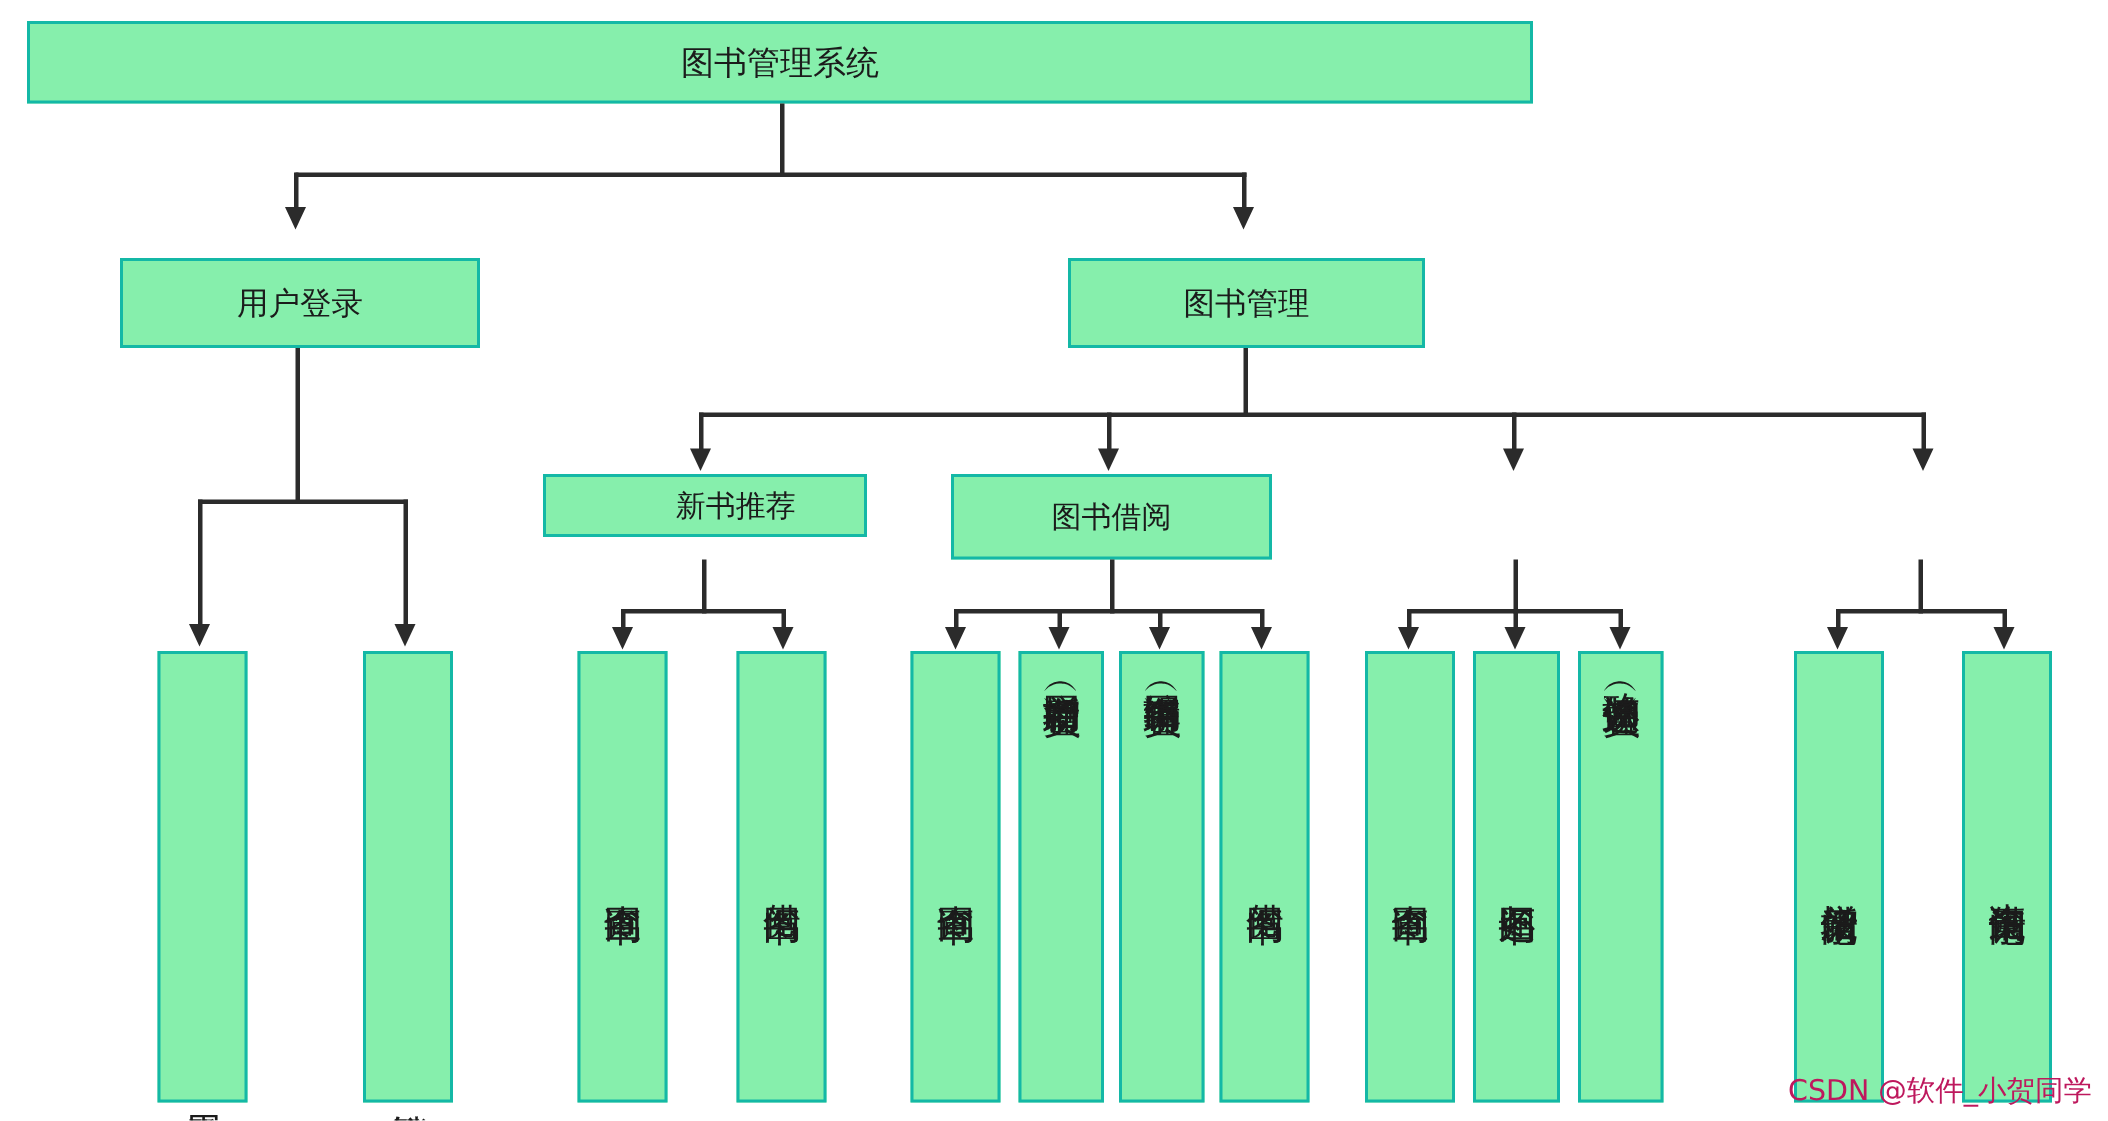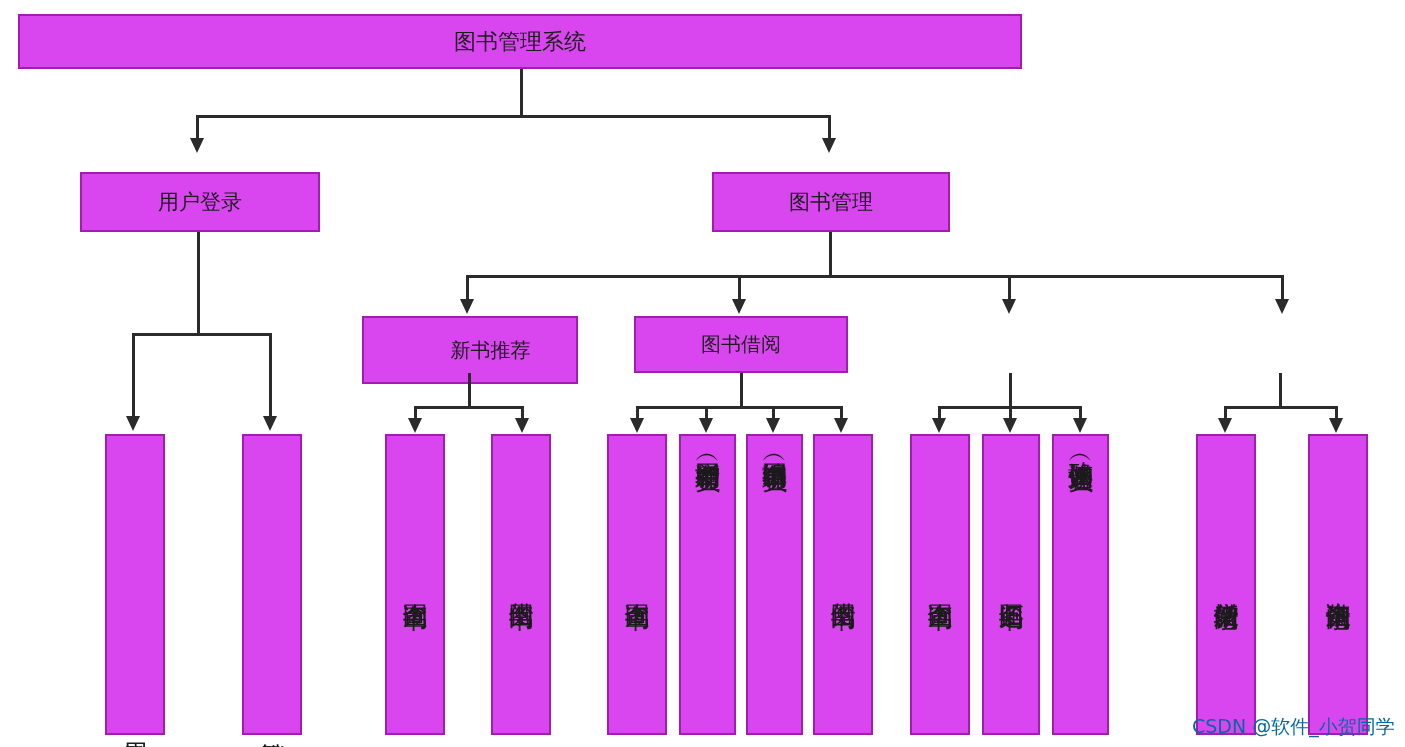--- a/index.html
+++ b/index.html
@@ -15,22 +15,22 @@
     width: 1405px;
     height: 747px;
     background: #ffffff;
     overflow: hidden;
   }
 
   
   .node {
     position: absolute;
     box-sizing: border-box;
-    border: 2px solid #a21caf;
-    background: #d946ef;
+    border: 2px solid #14b8a6;
+    background: #86efac;
     display: flex;
     align-items: center;
     justify-content: center;
     color: #1b1b1b;
   }
   .node.root       { font-size: 22px; }
   .node.level2     { font-size: 21px; }
   .node.level3     { font-size: 20px; }
 
   
@@ -65,21 +65,21 @@
     height: 0;
     border-left: 7px solid transparent;
     border-right: 7px solid transparent;
     border-top: 15px solid #2b2b2b;
   }
 
   
   .watermark {
     position: absolute;
     font-size: 19px;
-    color: #0369a1;
+    color: #be185d;
     white-space: nowrap;
     user-select: none;
   }
 </style>
 </head>
 <body>
 
 <div id="canvas">
 
   <div class="node root" style="left:18px; top:14px; width:1004px; height:55px;">
@@ -115,21 +115,21 @@
 
   <div class="conn conn-v" style="left:738px; top:275px; width:3px; height:26px;"></div>
   <div class="arrow" style="left:732px; top:299px;"></div>
 
   <div class="conn conn-v" style="left:1008px; top:275px; width:3px; height:26px;"></div>
   <div class="arrow" style="left:1002px; top:299px;"></div>
 
   <div class="conn conn-v" style="left:1281px; top:275px; width:3px; height:26px;"></div>
   <div class="arrow" style="left:1275px; top:299px;"></div>
 
-  <div class="node level3" style="left:362px; top:316px; width:216px; height:68px;padding-left:41px;">
+  <div class="node level3" style="left:362px; top:316px; width:216px; height:42px;padding-left:41px;">
     <span class="node-label">新书推荐</span>
   </div>
   <div class="node level3" style="left:634px; top:316px; width:214px; height:57px;">
     <span class="node-label">图书借阅</span>
   </div>
 
   <div class="conn conn-v" style="left:468px; top:373px; width:3px; height:36px;"></div>
   <div class="conn conn-h" style="left:414px; top:406px; width:110px; height:3px;"></div>
   <div class="conn conn-v" style="left:414px; top:406px; width:3px; height:14px;"></div>
   <div class="arrow" style="left:408px; top:418px;"></div>

